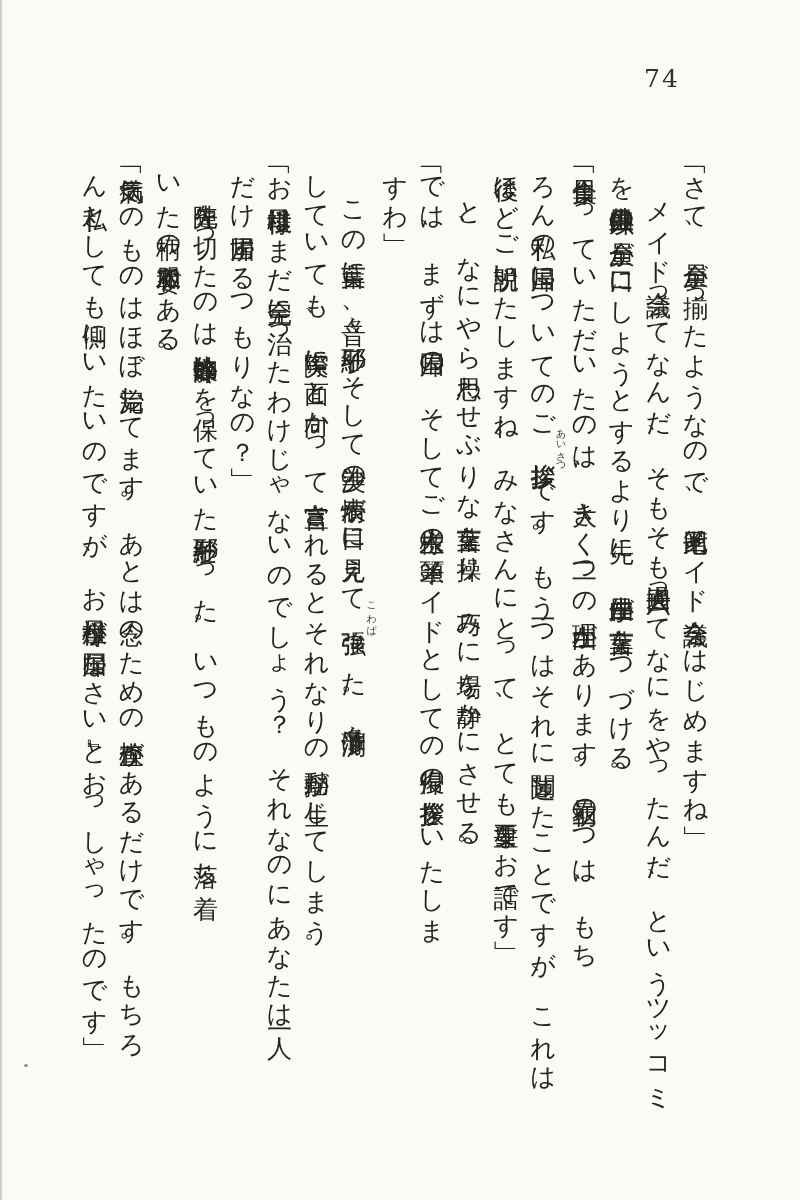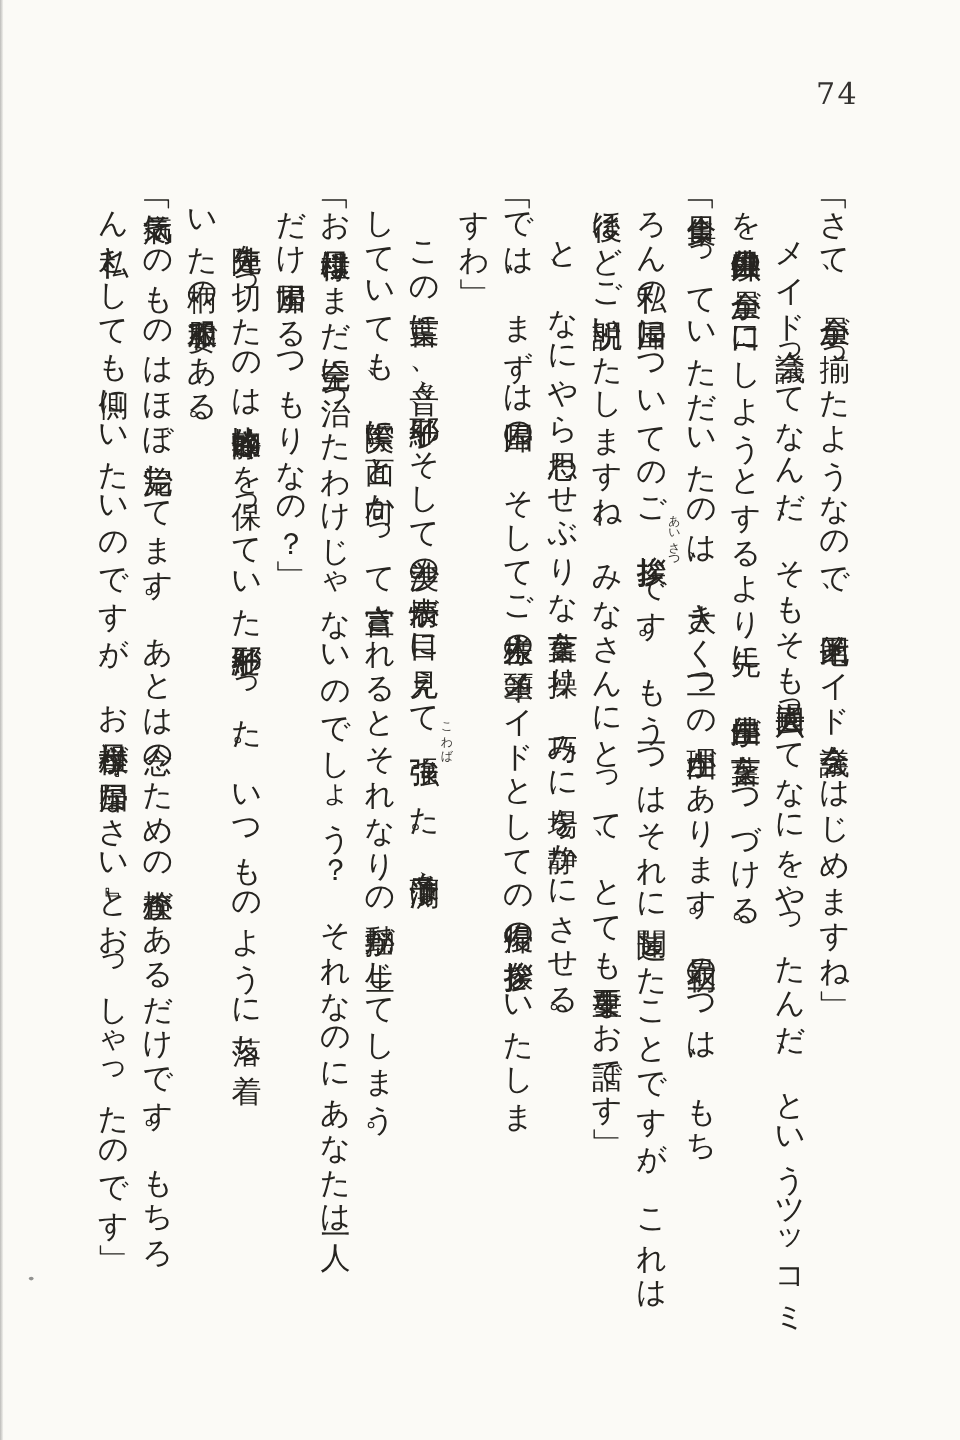--- a/index.html
+++ b/index.html
@@ -33,21 +33,21 @@
     left: 24px;
     top: 1064px;
     width: 4px;
     height: 3px;
     border-radius: 50%;
     background: rgba(60,60,60,0.55);
   }
   .page-number {
     position: absolute;
     top: 64px;
-    left: 680px;
+    left: 644px;
     font-size: 25px;
     letter-spacing: 2px;
     color: #343230;
   }
   .text-block {
     position: absolute;
     top: 158px;
     left: 82px;
     width: 632px;
     height: 990px;

